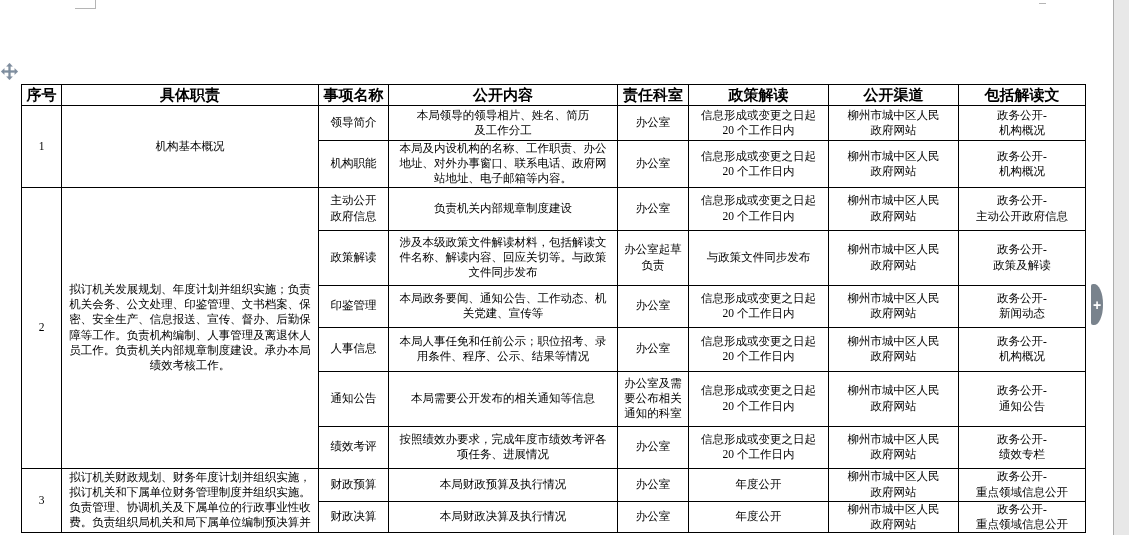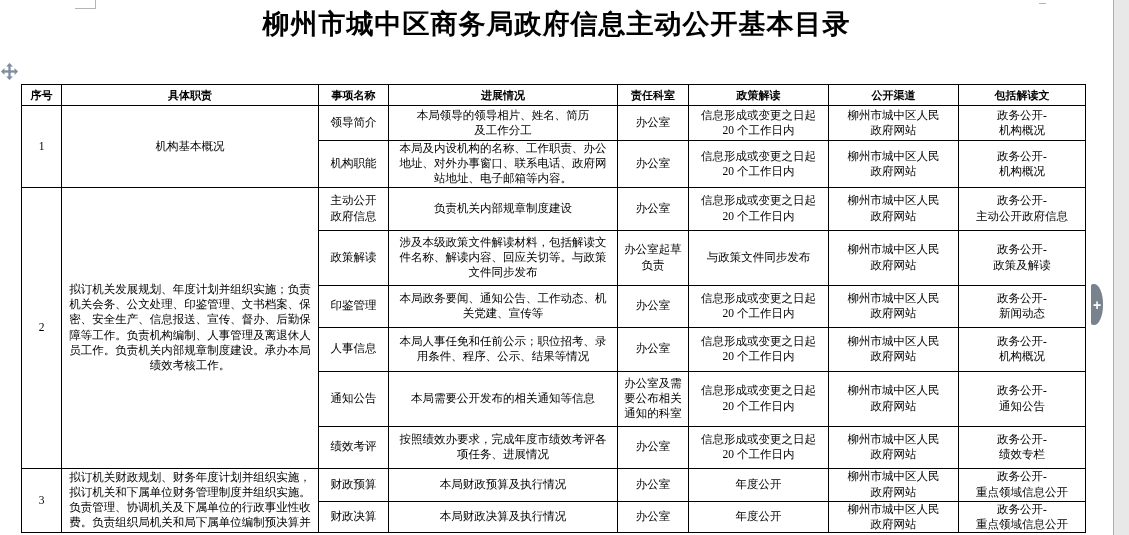--- a/index.html
+++ b/index.html
@@ -67,21 +67,21 @@
   }
   table.catalog th, table.catalog td{
     border:1px solid #000;
     text-align:center;
     vertical-align:middle;
     padding:0 1px;
     color:#000;
     overflow:hidden;
   }
   table.catalog th{
-    font-size:11px;
+    font-size:15px;
     font-weight:bold;
     height:20px;
     line-height:1.1;
   }
   table.catalog td{
     font-size:11.5px;
     line-height:1.32;
     white-space:pre-line;
   }
   td.no-cell{font-size:12px;}
@@ -99,21 +99,20 @@
 </style>
 </head>
 <body>
 
 <div id="stage">
 
   <div class="corner-mark-tl"></div>
   <div class="corner-mark-tr"></div>
   <div class="outside-strip"></div>
 
-  <div class="doc-title">柳州市城中区商务局政府信息主动公开基本目录</div>
 
   <div class="table-move-handle">
     <svg width="17" height="17" viewBox="0 0 16 16">
       <g fill="#7e8e9f" stroke="#64748433" stroke-width="0.5">
         <rect x="7" y="3" width="2" height="10"></rect>
         <rect x="3" y="7" width="10" height="2"></rect>
         <polygon points="8,0 5,3.2 11,3.2"></polygon>
         <polygon points="8,16 5,12.8 11,12.8"></polygon>
         <polygon points="0,8 3.2,5 3.2,11"></polygon>
         <polygon points="16,8 12.8,5 12.8,11"></polygon>
@@ -134,21 +133,21 @@
       <col style="width:71px">
         <col style="width:140px">
         <col style="width:130px">
         <col style="width:127px">
     </colgroup>
     <tbody>
       <tr>
         <th>序号</th>
         <th>具体职责</th>
         <th>事项名称</th>
-        <th>进展情况</th>
+        <th>公开内容</th>
         <th>责任科室</th>
         <th>政策解读</th>
         <th>公开渠道</th>
         <th>包括解读文</th>
       </tr>
 
       <tr class="r-h1">
         <td class="no-cell" rowspan="2">1</td>
         <td rowspan="2">机构基本概况</td>
         <td>领导简介</td>

